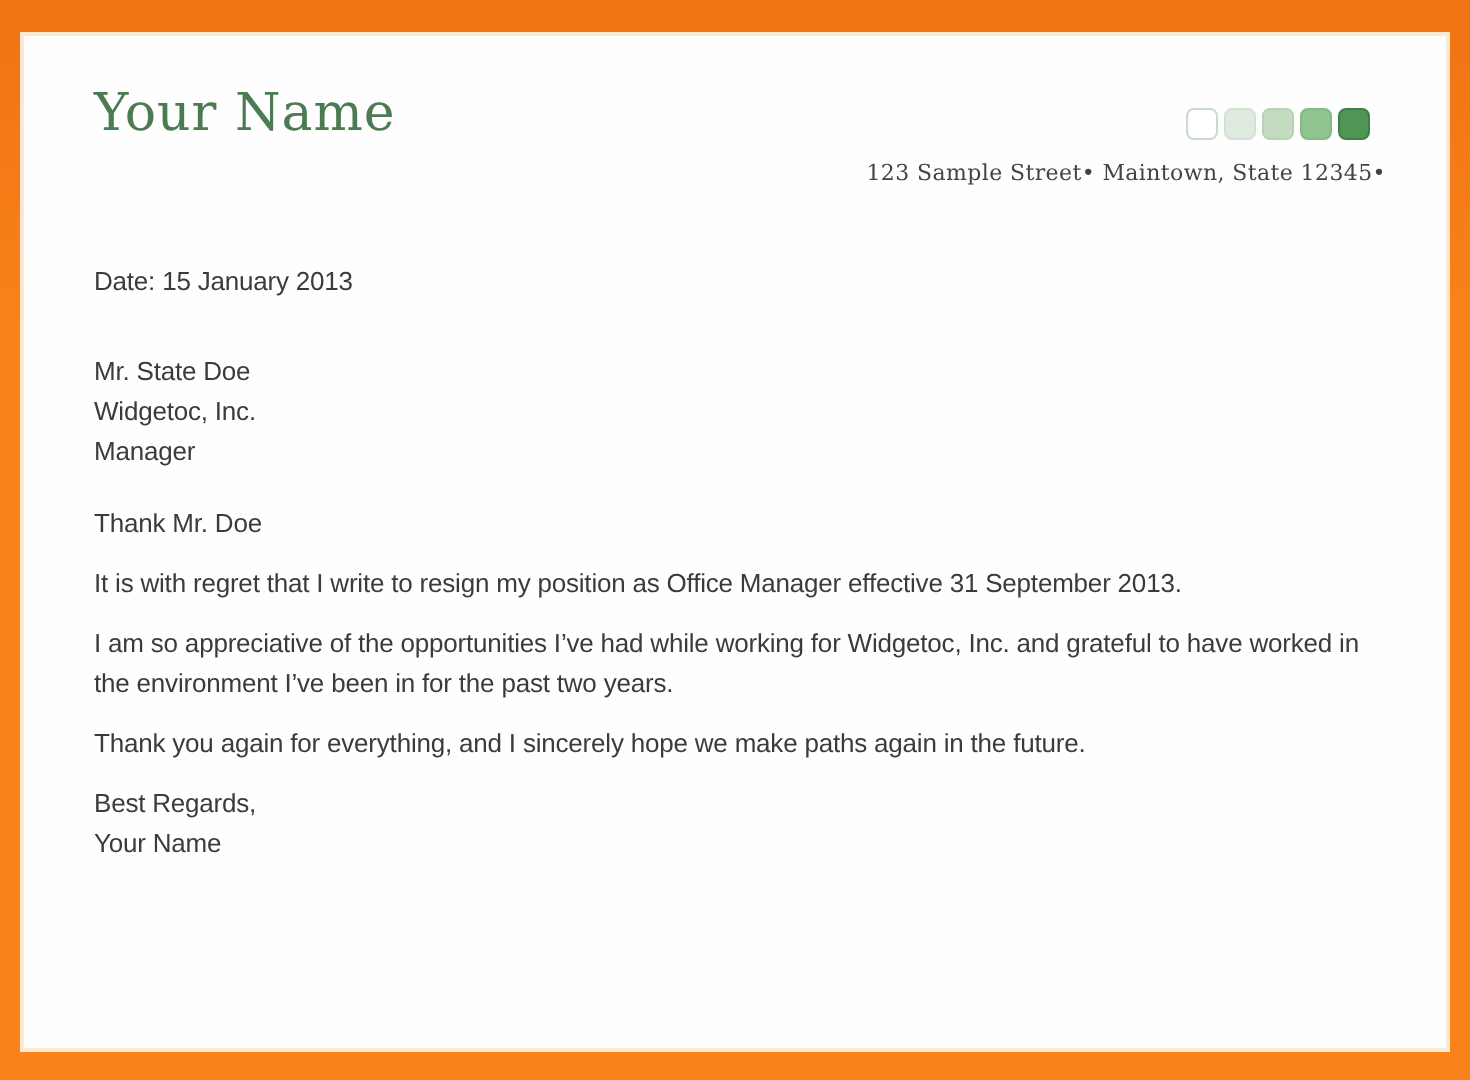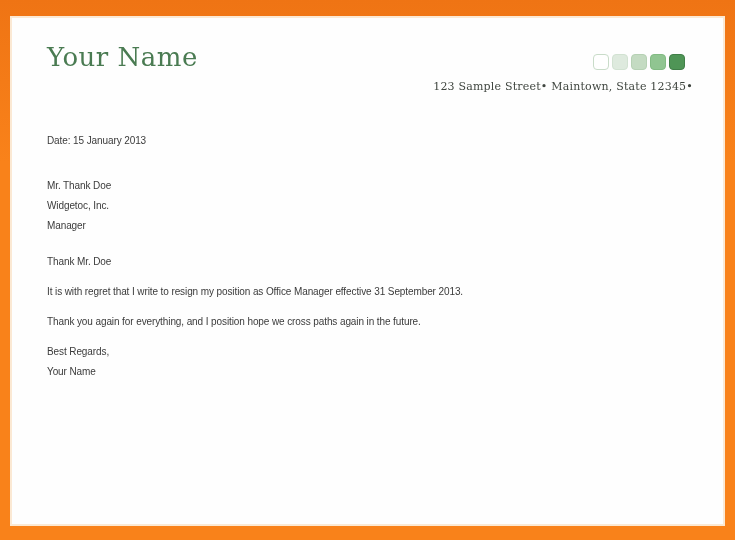--- a/index.html
+++ b/index.html
@@ -53,21 +53,21 @@
 
   .swatch {
     width: 16px;
     height: 16px;
     border-radius: 4px;
     border: 1px solid transparent;
     display: inline-block;
   }
 
   .letter-body {
-    font-size: 10px;
+    font-size: 13px;
     letter-spacing: -0.1px;
     line-height: 20px;
     max-width: 655px;
   }
 
   .letter-body p { margin: 0; }
 
   .date-line   { margin-top: 38px !important; }
   .recipient   { margin-top: 25px; }
   .salutation  { margin-top: 16px !important; }
@@ -91,28 +91,29 @@
           <span class="swatch" style="background: rgb(144, 197, 145); border-color: rgb(130, 187, 131);"></span>
           <span class="swatch" style="background: rgb(79, 149, 86); border-color: rgb(65, 127, 72);"></span>
         </div>
     </header>
 
     <div class="letter-body">
 
       <p class="date-line">Date: 15 January 2013</p>
 
       <div class="recipient">
-        <p>Mr. Thank Doe</p>
+        <p>Mr. State Doe</p>
         <p>Widgetoc, Inc.</p>
         <p>Manager</p>
       </div>
 
       <p class="salutation">Thank Mr. Doe</p>
 
       <p class="para">It is with regret that I write to resign my position as Office Manager effective 31 September 2013.</p>
-      <p class="para">Thank you again for everything, and I position hope we cross paths again in the future.</p>
+      <p class="para">I am so appreciative of the opportunities I’ve had while working for Widgetoc, Inc. and grateful to have worked in the environment I’ve been in for the past two years.</p>
+      <p class="para">Thank you again for everything, and I sincerely hope we make paths again in the future.</p>
 
       <p class="closing">Best Regards,</p>
       <p class="signature">Your Name</p>
     </div>
 
   </div>
 </div>
 
 </body></html>

